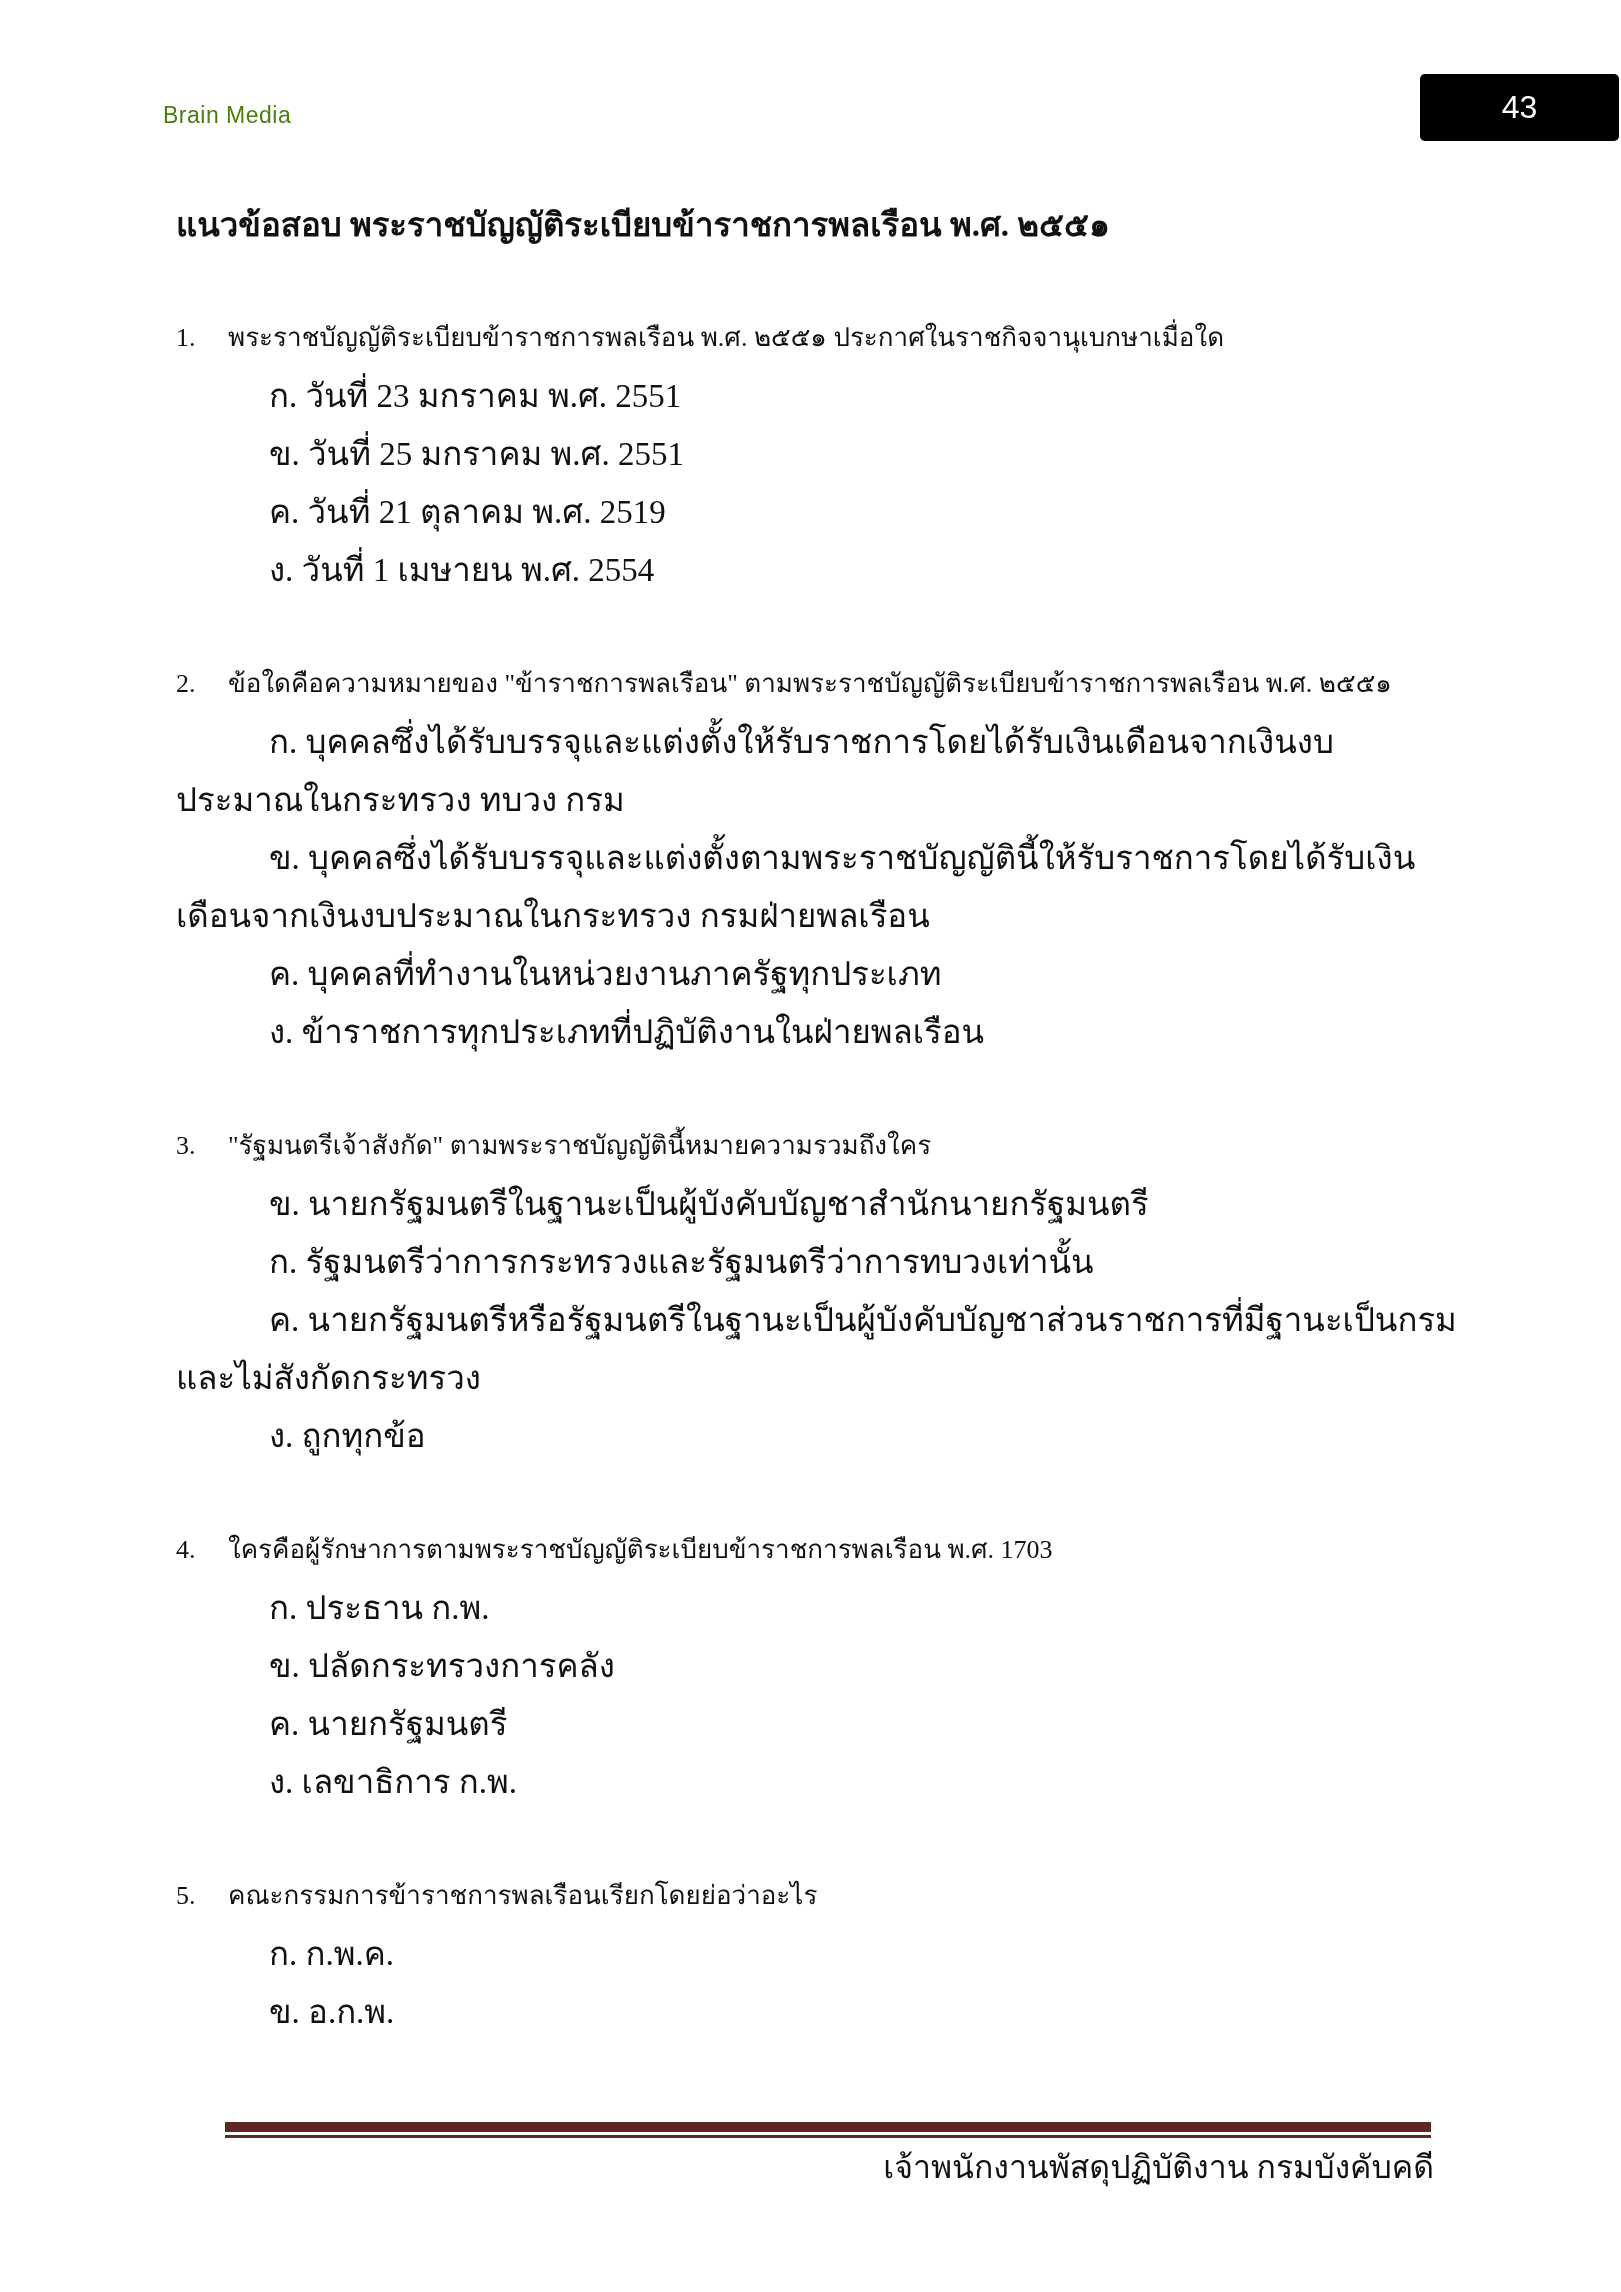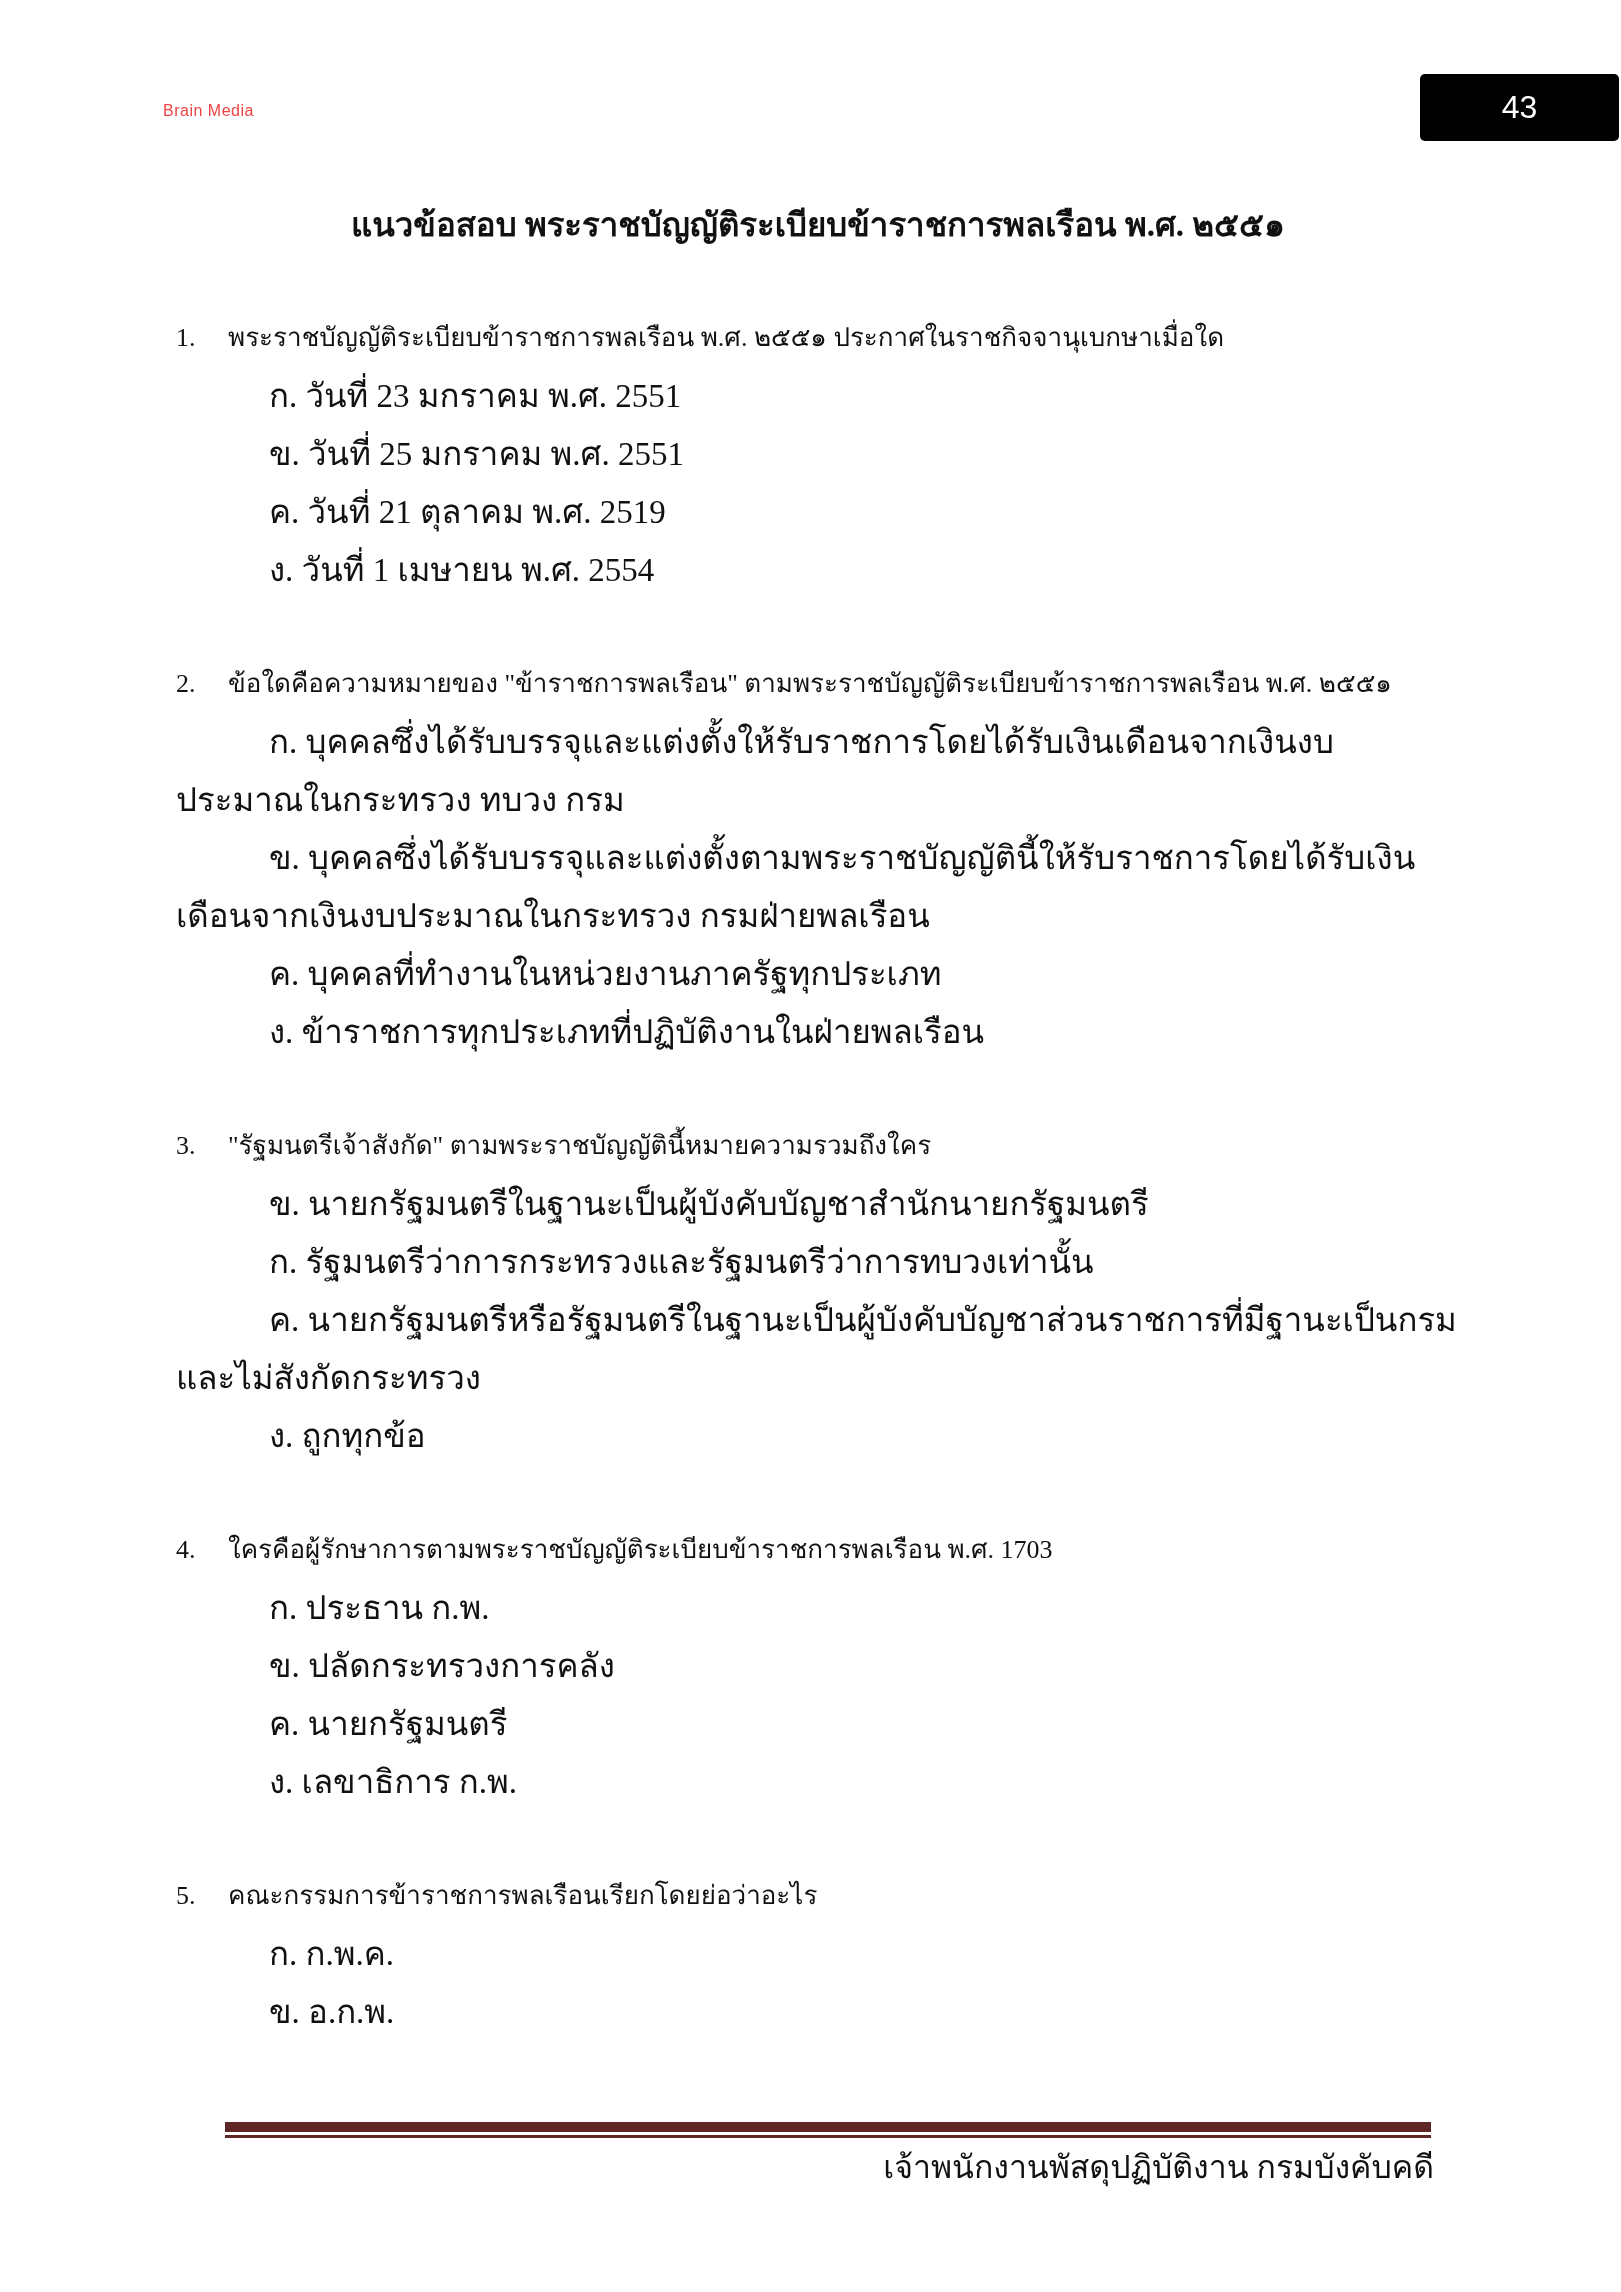--- a/index.html
+++ b/index.html
@@ -19,23 +19,23 @@
     color: var(--text);
     font-family: "Liberation Serif", "DejaVu Sans", serif;
     overflow: hidden;
   }
   
   .brand {
     position: absolute;
     left: 163px;
     top: 102px;
     font-family: "Liberation Sans", "DejaVu Sans", sans-serif;
-    font-size: 16px;
+    font-size: 23px;
     letter-spacing: 0.5px;
-    color: #ef4444;
+    color: #4d7c0f;
   }
   .page-badge {
     position: absolute;
     top: 74px;
     right: 2px;
     width: 199px;
     height: 67px;
     background: var(--badge-bg);
     border-radius: 4.9px;
     display: flex;
@@ -51,21 +51,21 @@
   
   .content {
     position: absolute;
     left: 176px;
     top: 196px;
     width: 1284px;
   }
   .doc-title {
     font-size: 33px;
     font-weight: bold;
-    text-align: center;
+    text-align: left;
     line-height: 59px;
     margin-bottom: 54px;
     white-space: nowrap;
   }
   .question { margin-bottom: 56px; }
   .q-line {
     font-size: 26px;
     line-height: 58px;
   }
   .q-num {

